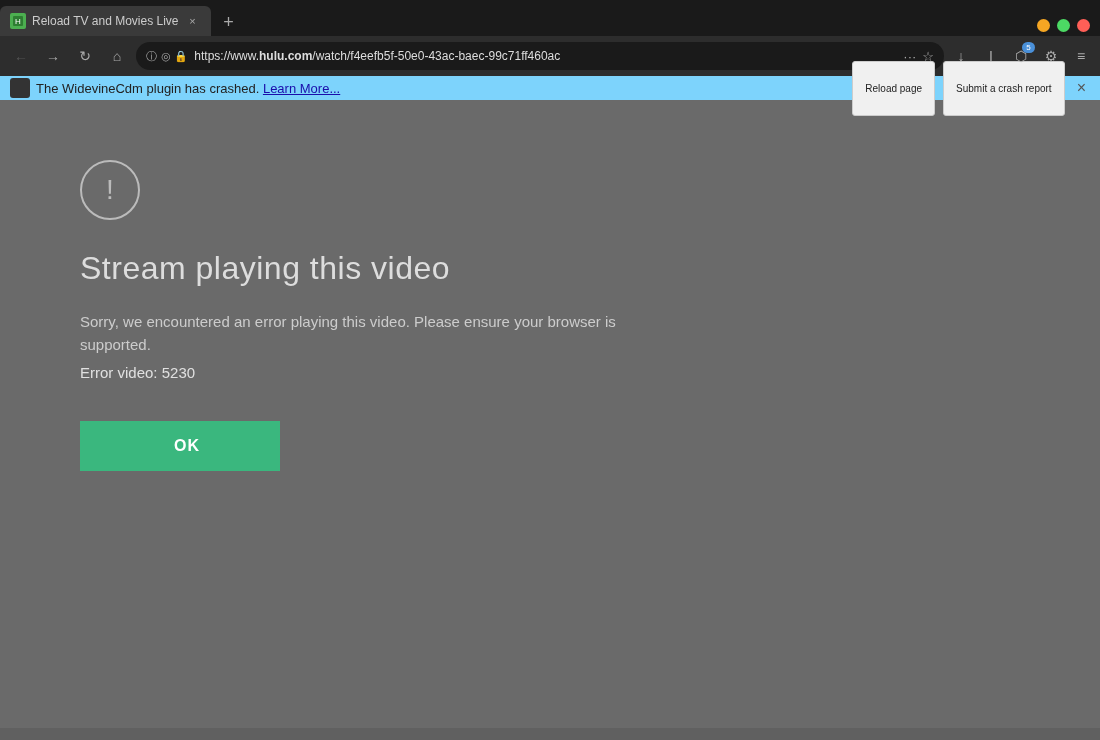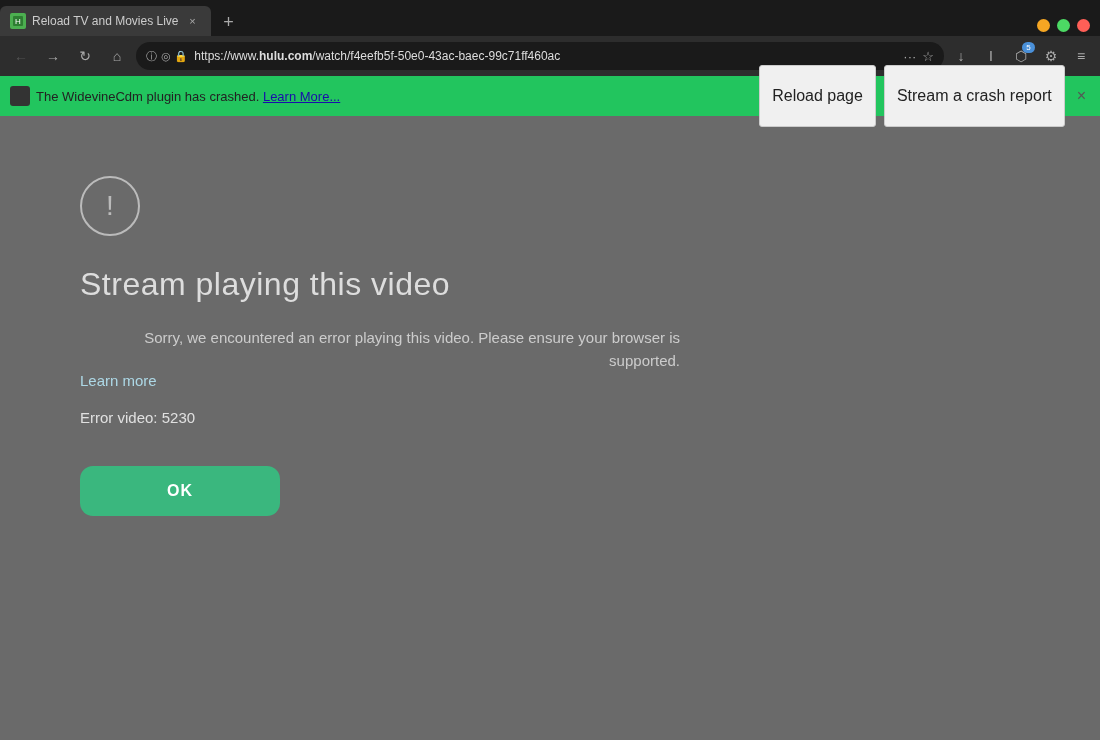--- a/index.html
+++ b/index.html
@@ -159,24 +159,24 @@
       color: white;
       font-size: 8px;
       border-radius: 7px;
       padding: 1px 3px;
       min-width: 13px;
       text-align: center;
     }
 
     
     .notification-bar {
-      background: #22c55e;
-      display: flex;
-      align-items: center;
-      height: 40px;
+      background: #7dd3fc;
+      display: flex;
+      align-items: center;
+      height: 24px;
       padding: 0 10px;
       gap: 6px;
     }
     .notif-icon {
       width: 20px;
       height: 20px;
       background: #333;
       border-radius: 3px;
       flex-shrink: 0;
     }
@@ -193,21 +193,21 @@
     }
     .notif-actions {
       display: flex;
       gap: 8px;
       align-items: center;
     }
     .notif-btn {
       background: #f0f0f0;
       border: 1px solid #ccc;
       padding: 21px 12px;
-      font-size: 16px;
+      font-size: 10px;
       border-radius: 3px;
       cursor: pointer;
       color: #222;
       white-space: nowrap;
     }
     .notif-close {
       color: #555;
       font-size: 16px;
       cursor: pointer;
       padding: 0 4px;
@@ -252,21 +252,21 @@
       font-weight: 300;
       color: #ddd;
       margin-bottom: 24px;
       letter-spacing: 0.5px;
     }
 
     .error-description {
       font-size: 15px;
       color: #ccc;
       line-height: 1.5;
-      text-align: right;
+      margin-bottom: 8px;
     }
 
     .learn-more-link {
       color: #add8e6;
       text-decoration: none;
       font-size: 15px;
       display: block;
       margin-bottom: 20px;
       cursor: pointer;
     }
@@ -279,24 +279,25 @@
     }
     .error-code span { font-weight: normal; }
 
     .ok-button {
       background: #3ab77e;
       color: white;
       border: none;
       padding: 16px 80px;
       font-size: 16px;
       font-weight: 600;
-      border-radius: 13px;
+      border-radius: 0;
       cursor: pointer;
       letter-spacing: 1px;
       min-width: 200px;
+      text-align: right;
     }
   </style>
 </head>
 <body>
 
 <div class="browser-chrome">
 
   <div class="tab-bar">
     <div class="tab">
       <div class="tab-favicon">
@@ -369,38 +370,37 @@
 
   <div class="notification-bar">
     <div class="notif-icon"></div>
     <span class="notif-text">
       <span>The WidevineCdm plugin has crashed.</span>
       <span> </span>
       <a class="notif-link">Learn More...</a>
     </span>
     <div class="notif-actions">
       <button class="notif-btn">Reload page</button>
-      <button class="notif-btn">Stream a crash report</button>
+      <button class="notif-btn">Submit a crash report</button>
       <span class="notif-close">×</span>
     </div>
   </div>
 </div>
 
 <div class="page-content">
   <div class="error-container">
 
     <div class="error-icon-circle">
       <span class="exclamation">!</span>
     </div>
 
     <h1 class="error-title">Stream playing this video</h1>
 
     <p class="error-description">Sorry, we encountered an error playing this video. Please ensure your browser is supported.</p>
 
-    <a class="learn-more-link">Learn more</a>
 
     <div class="error-code">
       <span>Error video:</span>
       <span>5230</span>
     </div>
 
     <button class="ok-button">OK</button>
   </div>
 </div>
 

